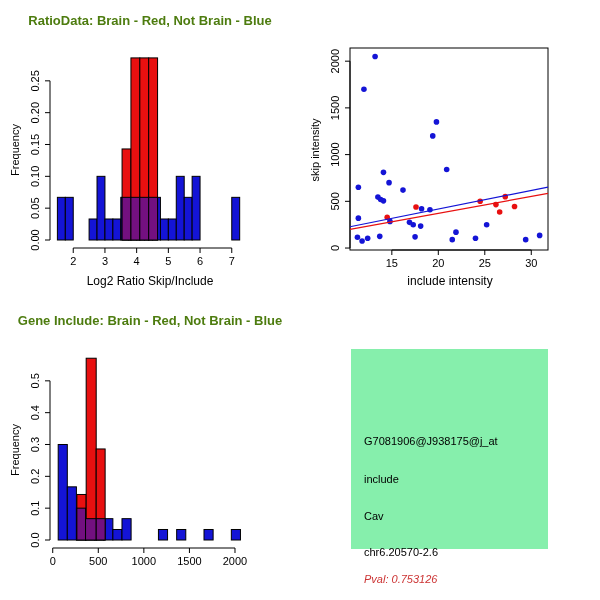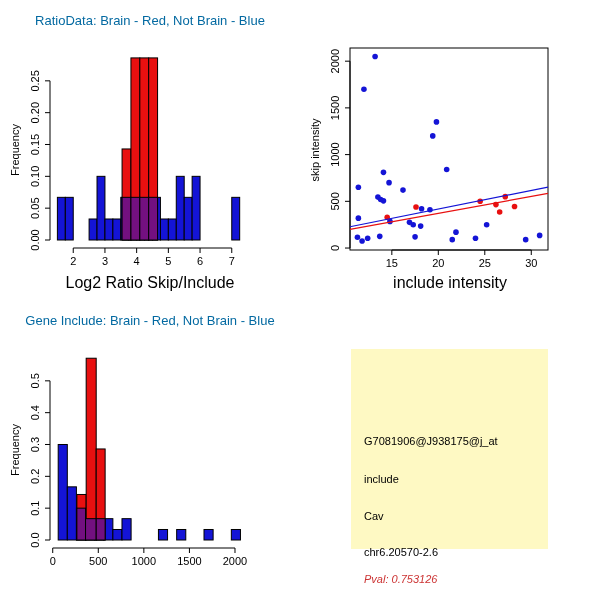--- a/index.html
+++ b/index.html
@@ -1,23 +1,23 @@
 <!DOCTYPE html>
 <html><head>
 <meta charset="utf-8">
 <style>
   html,body{margin:0;padding:0;background:#fff;}
   .canvas{position:relative;width:600px;height:600px;background:#fff;overflow:hidden;
           font-family:"Liberation Sans",sans-serif;}
   .panel{position:absolute;width:300px;height:300px;}
   #p0{left:0;top:0}#p1{left:300px;top:0}#p2{left:0;top:300px}#p3{left:300px;top:300px}
   .ptitle{position:absolute;top:13px;left:0;width:100%;text-align:center;
-          font-weight:normal;font-size:13px;color:#0369a1;white-space:nowrap;}
+          font-weight:bold;font-size:13px;color:#4d7c0f;white-space:nowrap;}
   .xlabel{position:absolute;top:274px;left:0;width:100%;text-align:center;
-          font-size:16px;color:#000;}
+          font-size:12px;color:#000;}
   .ylabel{position:absolute;left:15px;top:150px;font-size:11px;color:#000;
           transform:translate(-50%,-50%) rotate(-90deg);white-space:nowrap;}
   svg.plot{position:absolute;left:0;top:0;}
   svg text{font-family:"Liberation Sans",sans-serif;font-size:11px;fill:#000;}
   .infobox{position:absolute;left:51px;top:49px;width:197px;height:200px;}
   .il{position:absolute;left:13px;font-size:11px;color:#000;white-space:nowrap;}
 </style>
 </head>
 <body>
 
@@ -220,21 +220,21 @@
         </g>
         <g fill="#731080" stroke="#000">
           <rect x="76.87833252544837" y="208.16608996539793" width="8.65729520116335" height="31.83391003460207"></rect>
           <rect x="85.53562772661172" y="218.67128027681662" width="10.662142510906449" height="21.328719723183383"></rect>
           <rect x="96.19777023751817" y="218.67128027681662" width="8.930683470673785" height="21.328719723183383"></rect>
         </g>
       </svg>
   </div>
 
   <div class="panel" id="p3">
-    <div class="infobox" style="background: #fef9c3; text-align: center;">
+    <div class="infobox" style="background: #86efac; text-align: center;">
       <div class="il" style="top:86px">G7081906@J938175@j_at</div>
       <div class="il" style="top:124px">include</div>
       <div class="il" style="top:161px">Cav</div>
       <div class="il" style="top:197px">chr6.20570-2.6</div>
       <div class="il" style="top: 224px; color: rgb(204, 51, 51); font-style: italic;">Pval: 0.753126</div>
     </div>
   </div>
 
 </div>
 

